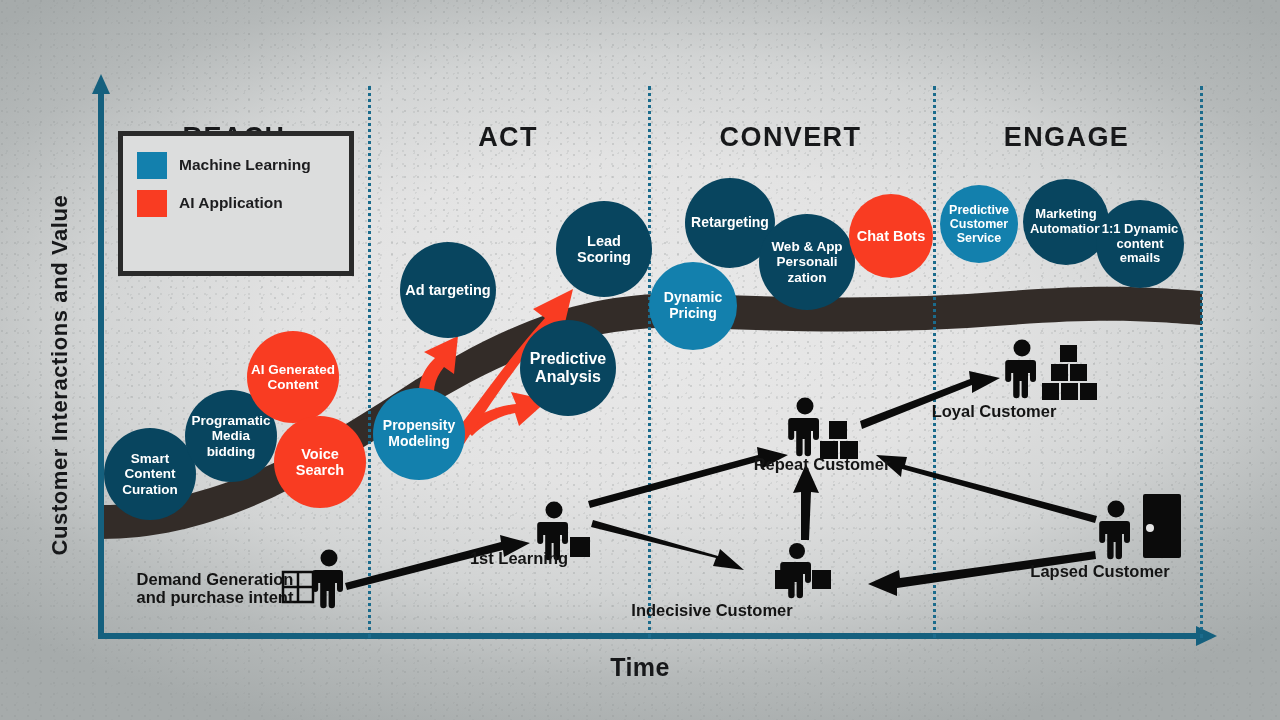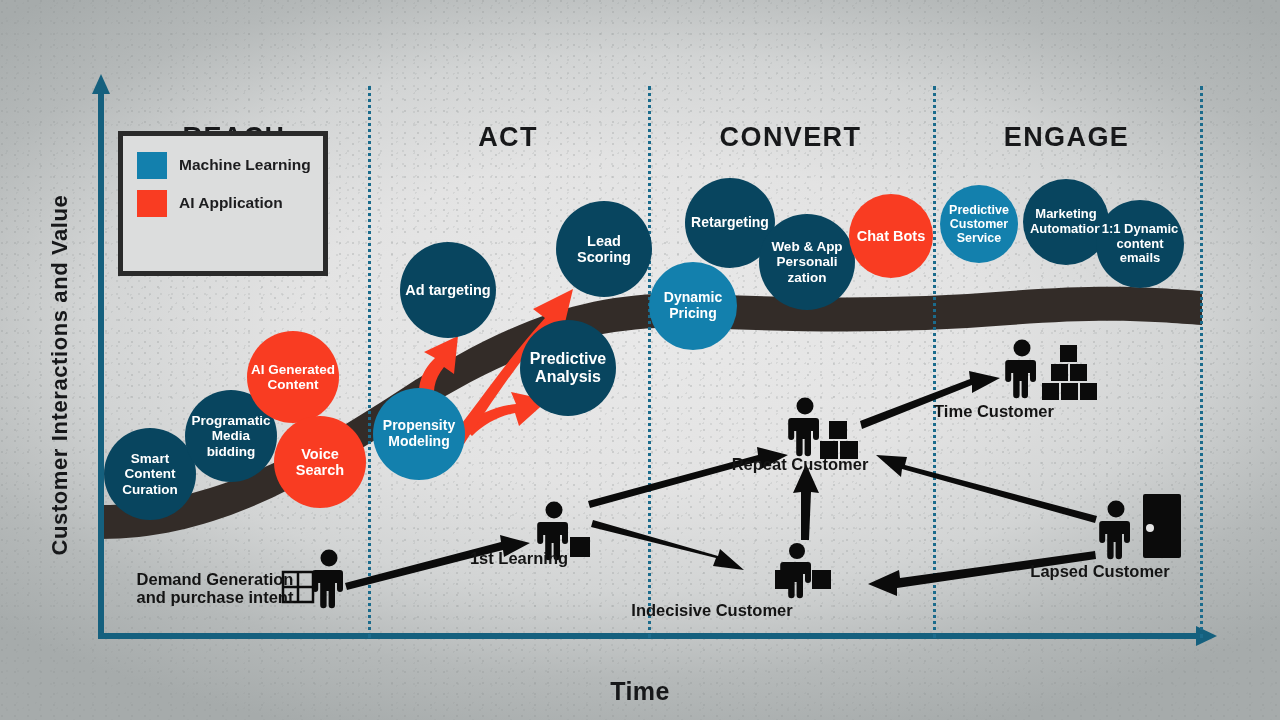--- a/index.html
+++ b/index.html
@@ -41,33 +41,33 @@
     border-left:21px solid #15607e;
   }
   .ylabel{
     position:absolute;left:-175px;top:362px;width:470px;
     transform:rotate(-90deg);transform-origin:center;
     text-align:center;font-size:22px;font-weight:bold;color:#17181a;
     letter-spacing:.6px;
   }
   .xlabel{
     position:absolute;left:540px;top:653px;width:200px;text-align:center;
-    font-size:25px;font-weight:bold;color:#17181a;letter-spacing:.4px;margin-top:24px;
+    font-size:25px;font-weight:bold;color:#17181a;letter-spacing:.4px;
   }
   .divider{
     position:absolute;width:0;border-left:3px dotted #1b6b8c;
   }
   .stage-head{
     position:absolute;font-size:27px;font-weight:bold;color:#17181a;
     letter-spacing:1.4px;text-align:center;
     font-family:"Liberation Sans",sans-serif;
     margin-top:44px;
   }
   .legend{
-    position:absolute;left:118px;top:131px;width:210px;height:145px;
+    position:absolute;left:118px;top:131px;width:236px;height:145px;
     border:5px solid #2a2a2a;background:#dcdddd;
     box-sizing:border-box;padding:10px 0 0 14px;
   }
   .legend-row{display:flex;align-items:center;height:38px;}
   .legend-sw{width:30px;height:27px;margin-right:12px;flex:none;}
   .legend-tx{font-size:15.5px;font-weight:bold;color:#1d1d1f;white-space:nowrap;}
   .bubble{
     position:absolute;border-radius:50%;display:flex;align-items:center;
     justify-content:center;text-align:center;color:#fff;font-weight:bold;
     line-height:1.12;box-sizing:border-box;padding:3px;
@@ -216,17 +216,17 @@
         <rect x="1143" y="494" width="38" height="64" rx="2"></rect>
         <circle cx="1150" cy="528" r="4" fill="#e4e4e4"></circle>
       </g>
     </g>
   </svg>
 
   <div id="nodes-host">
       <div class="ptext" style="font-size: 16.5px; color: rgb(20, 20, 20); left: 108px; top: 570px; width: 180px; text-align: center; margin-left: 17px;">Demand Generation and purchase intent</div>
       <div class="ptext" style="font-size: 16.5px; color: rgb(20, 20, 20); left: 429px; top: 549px; width: 180px; text-align: center;">1st Learning</div>
       <div class="ptext" style="font-size: 16.5px; color: rgb(20, 20, 20); left: 622px; top: 601px; width: 180px; text-align: center;">Indecisive Customer</div>
-      <div class="ptext" style="font-size: 16.5px; color: rgb(20, 20, 20); left: 710px; top: 455px; width: 180px; text-align: center;">Repeat Customer</div>
-      <div class="ptext" style="font-size: 16.5px; color: rgb(20, 20, 20); left: 904px; top: 402px; width: 180px; text-align: center;">Time Customer</div>
+      <div class="ptext" style="font-size: 16.5px; color: rgb(20, 20, 20); left: 732px; top: 455px; width: 180px; text-align: center;">Repeat Customer</div>
+      <div class="ptext" style="font-size: 16.5px; color: rgb(20, 20, 20); left: 904px; top: 402px; width: 180px; text-align: center;">Loyal Customer</div>
       <div class="ptext" style="font-size: 16.5px; color: rgb(20, 20, 20); left: 1010px; top: 562px; width: 180px; text-align: center;">Lapsed Customer</div>
     </div>
 </div>
 
 </body></html>

